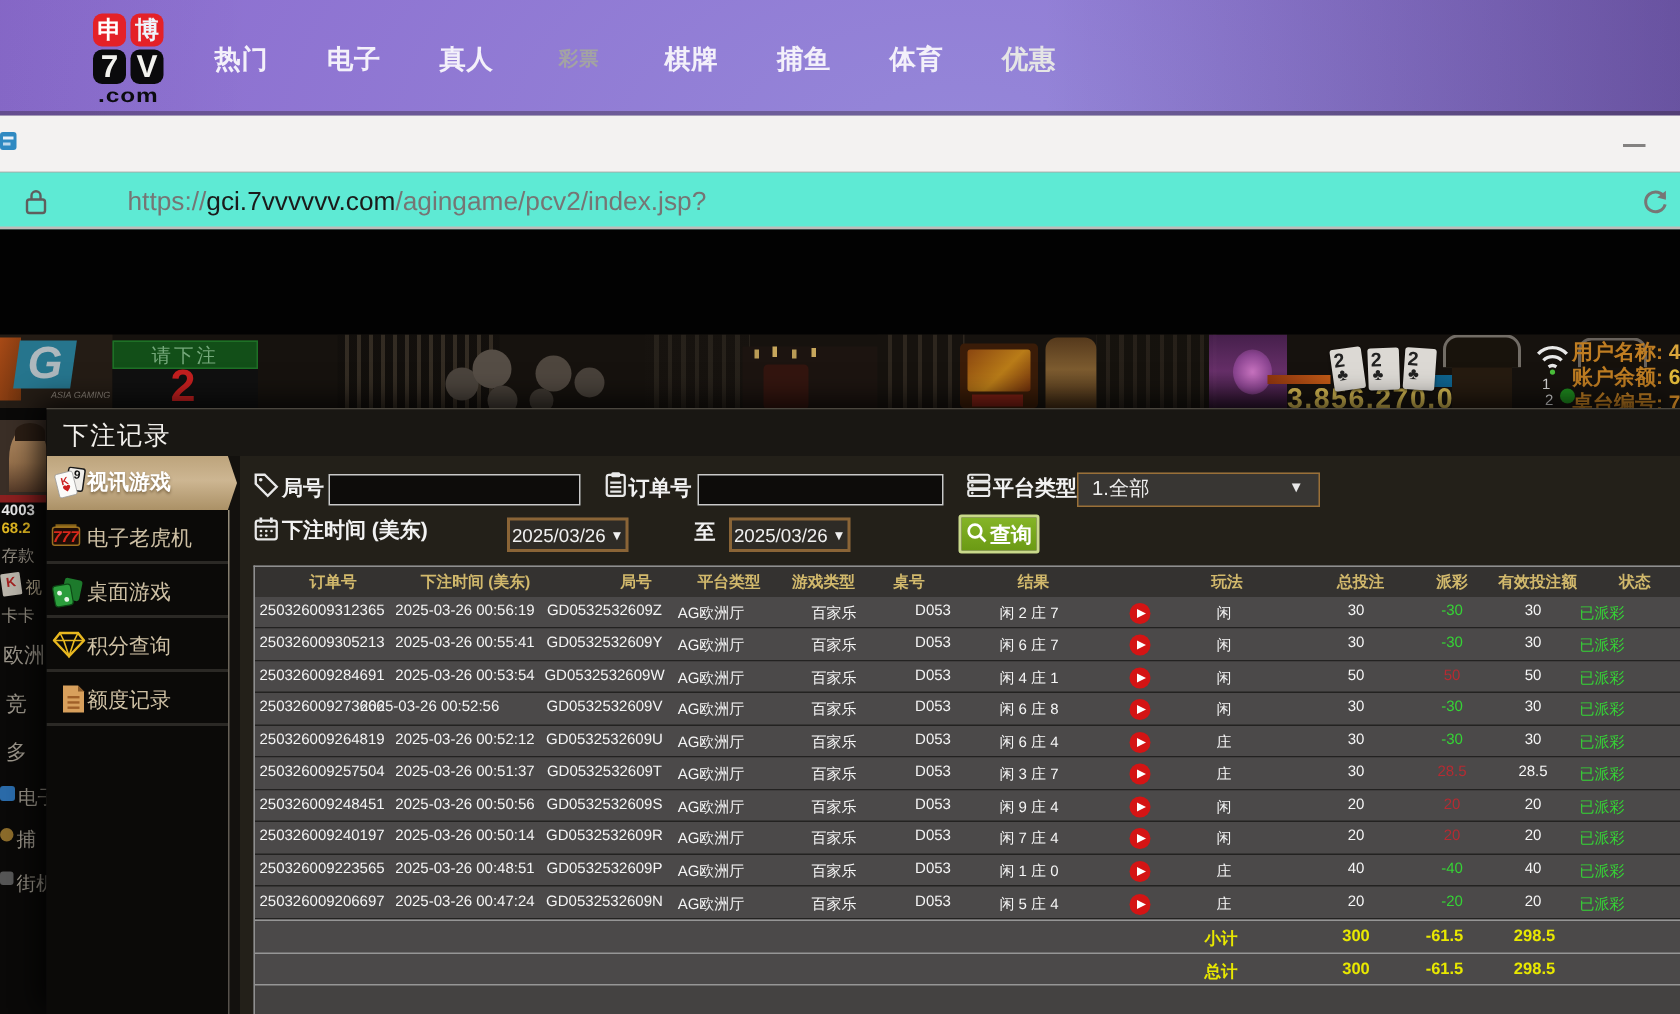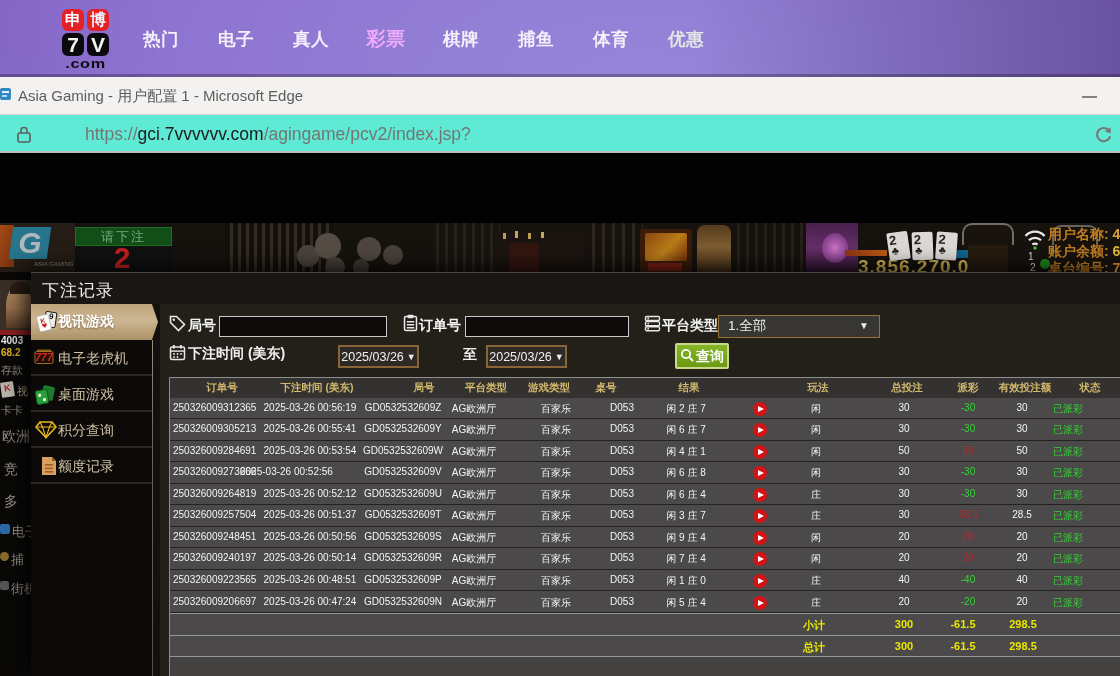--- a/index.html
+++ b/index.html
@@ -18,32 +18,31 @@
 <div class="abs" style="left:62px;top:9px;width:47px;height:58px;">
  <div class="abs ctr" style="left:0;top:0;width:22px;height:22px;background:#e42127;border-radius:6px;color:#fff;font-size:16px;font-weight:bold;">申</div>
  <div class="abs ctr" style="left:25px;top:0;width:22px;height:22px;background:#e42127;border-radius:6px;color:#eef4fa;font-size:16px;font-weight:bold;">博</div>
  <div class="abs ctr" style="left:0;top:24px;width:22px;height:23px;background:#0a0a0c;border-radius:6px;color:#f2f2ee;font-size:21px;font-weight:bold;">7</div>
  <div class="abs ctr" style="left:25px;top:24px;width:22px;height:23px;background:#0a0a0c;border-radius:6px;color:#f2f2ee;font-size:21px;font-weight:bold;">V</div>
  <div class="abs ctr" style="left:-2px;top:48px;width:51px;height:12px;color:#0c0c10;font-size:13px;font-weight:bold;letter-spacing:0.5px;transform:scaleX(1.25);">.com</div>
 </div>
 <div class="abs ctr" style="left:121px;top:29px;width:80px;height:20px;color:#f3f0fa;font-size:17.5px;font-weight:bold;letter-spacing:0.5px;">热门</div>
 <div class="abs ctr" style="left:196px;top:29px;width:80px;height:20px;color:#f3f0fa;font-size:17.5px;font-weight:bold;letter-spacing:0.5px;">电子</div>
 <div class="abs ctr" style="left:271px;top:29px;width:80px;height:20px;color:#f3f0fa;font-size:17.5px;font-weight:bold;letter-spacing:0.5px;">真人</div>
-<div class="abs ctr" style="left:346px;top:29px;width:80px;height:20px;color:#f0abfc;font-size:19px;font-weight:bold;letter-spacing:0.5px;">彩票</div>
+<div class="abs ctr" style="left:346px;top:29px;width:80px;height:20px;color:#a3a3a3;font-size:13px;font-weight:bold;letter-spacing:0.5px;">彩票</div>
 <div class="abs ctr" style="left:421px;top:29px;width:80px;height:20px;color:#f3f0fa;font-size:17.5px;font-weight:bold;letter-spacing:0.5px;">棋牌</div>
 <div class="abs ctr" style="left:496px;top:29px;width:80px;height:20px;color:#f3f0fa;font-size:17.5px;font-weight:bold;letter-spacing:0.5px;">捕鱼</div>
 <div class="abs ctr" style="left:571px;top:29px;width:80px;height:20px;color:#f3f0fa;font-size:17.5px;font-weight:bold;letter-spacing:0.5px;">体育</div>
 <div class="abs ctr" style="left:646px;top:29px;width:80px;height:20px;color:#e5e5e5;font-size:17.5px;font-weight:bold;letter-spacing:0.5px;">优惠</div>
 
 <div class="abs" style="left:0;top:77px;width:1120px;height:38px;background:#f3f2f1;border-bottom:1px solid #d6d4d2;">
  <div class="abs" style="left:0;top:11px;width:11px;height:12px;background:#2f8ac2;border-radius:2px;">
    <div class="abs" style="left:2px;top:3px;width:7px;height:2px;background:#e8f2fa;"></div>
    <div class="abs" style="left:2px;top:7px;width:5px;height:2px;background:#bcd8ec;"></div>
  </div>
- <div class="abs" style="left:18px;top:10px;height:18px;line-height:18px;color:#5e5d5c;font-size:15px;">Asia Gaming - 用户配置 1 - Microsoft Edge</div>
  <div class="abs" style="left:1082px;top:96px;"></div>
  <div class="abs" style="left:1082px;top:19px;width:15px;height:2px;background:#838281;"></div>
 </div>
 
 <div class="abs" style="left:0;top:115px;width:1120px;height:38px;background:#5eead4;border-bottom:2px solid #bdbbb9;">
  <svg class="abs" style="left:15px;top:10px;" width="18" height="19" viewBox="0 0 18 19">
   <rect x="3" y="8" width="12" height="9" rx="1.6" fill="none" stroke="#5f5e5d" stroke-width="1.6"></rect>
   <path d="M6 8 V5.5 A3 3 0 0 1 12 5.5 V8" fill="none" stroke="#5f5e5d" stroke-width="1.6"></path>
  </svg>
  <div class="abs" style="left:85px;top:9px;height:20px;line-height:20px;font-size:17.5px;color:#767574;">https://<span style="color:#1b1b1b;">gci.7vvvvvv.com</span>/agingame/pcv2/index.jsp?</div>
@@ -227,21 +226,21 @@
  <circle cx="5" cy="10" r="0.9" fill="#e8e8e8"></circle>
         <circle cx="8.5" cy="10" r="0.9" fill="#e8e8e8"></circle>
         <circle cx="12" cy="10" r="0.9" fill="#e8e8e8"></circle>
  <circle cx="5" cy="13" r="0.9" fill="#e8e8e8"></circle>
         <circle cx="8.5" cy="13" r="0.9" fill="#e8e8e8"></circle>
 </svg>
 <div class="abs" style="left:157px;top:72px;color:#f2f2f2;font-size:14px;font-weight:bold;">下注时间 (美东)</div>
 <div class="abs ctr" style="left:307px;top:72px;width:81px;height:23px;background:#2e2b26;border:2px solid #8a6436;color:#f0f0f0;font-size:12.5px;">2025/03/26<span style="font-size:9px;margin-left:3px;">▼</span></div>
 <div class="abs" style="left:432px;top:73px;color:#f2f2f2;font-size:14px;font-weight:bold;">至</div>
 <div class="abs ctr" style="left:455px;top:72px;width:81px;height:23px;background:#2e2b26;border:2px solid #8a6436;color:#f0f0f0;font-size:12.5px;">2025/03/26<span style="font-size:9px;margin-left:3px;">▼</span></div>
-<div class="abs" style="left:608px;top:70px;width:54px;height:26px;background:linear-gradient(180deg,#85b527,#6b9a14);border:2px solid #c9d98a;border-radius:2px;margin-left:36px;">
+<div class="abs" style="left:608px;top:70px;width:54px;height:26px;background:linear-gradient(180deg,#85b527,#6b9a14);border:2px solid #c9d98a;border-radius:2px;">
  <svg class="abs" style="left:3px;top:3px;" width="15" height="15" viewBox="0 0 15 15">
   <circle cx="6" cy="6" r="4.2" fill="none" stroke="#fff" stroke-width="1.8"></circle>
   <line x1="9.2" y1="9.2" x2="13" y2="13" stroke="#fff" stroke-width="1.8"></line>
  </svg>
  <div class="abs" style="left:19px;top:3px;color:#fff;font-size:14px;font-weight:bold;">查询</div>
 </div>
 </div>
 <div class="abs" style="left:169px;top:377px;width:951px;height:299px;background:#4b4949;border-left:1px solid #8f8f8f;border-top:1px solid #8f8f8f;overflow:hidden;"></div>
 <div class="abs" style="left:170px;top:378px;width:950px;height:19.5px;background:#343230;"></div>
 <div class="abs" style="left:162px;top:381px;width:120px;height:15px;text-align:center;color:#d2b96c;font-size:10.5px;font-weight:bold;">订单号</div>

